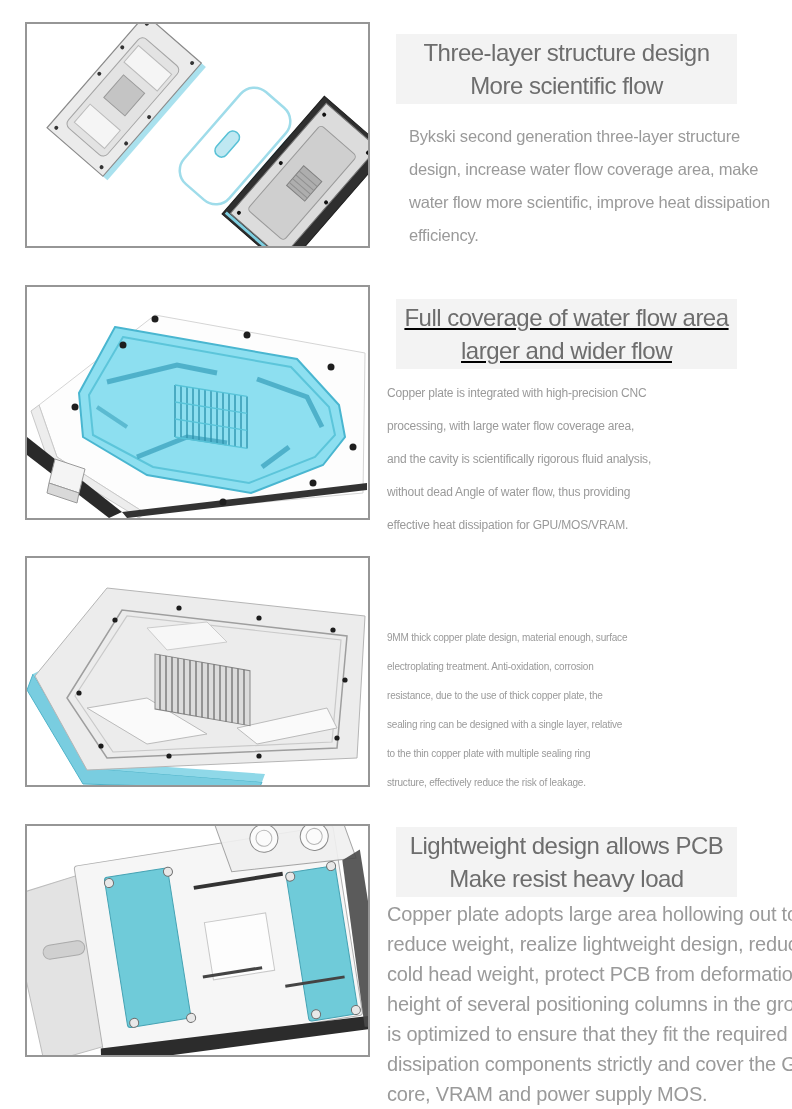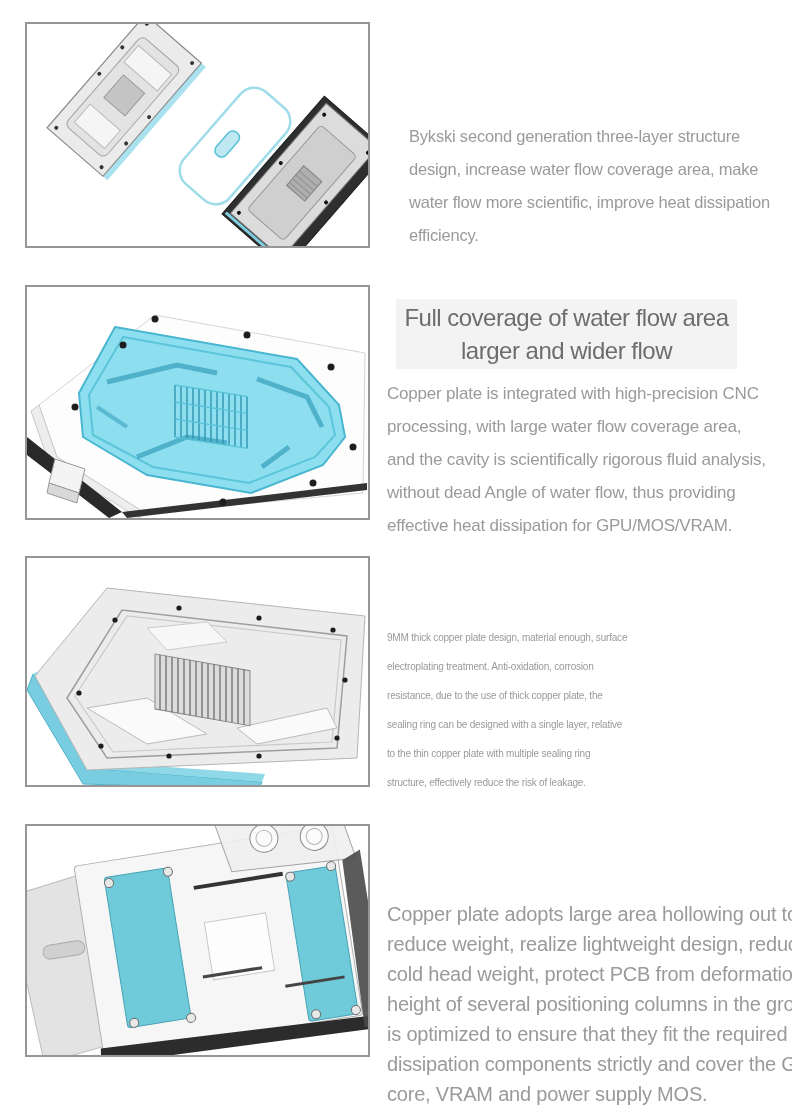--- a/index.html
+++ b/index.html
@@ -23,33 +23,33 @@
   #imgbox-1{top:22px;height:226px;}
   #imgbox-2{top:285px;height:235px;}
   #imgbox-3{top:556px;height:231px;}
   #imgbox-4{top:824px;height:233px;}
   .imgbox svg{display:block;width:100%;height:100%;}
   .hbox{
     position:absolute;left:396px;width:341px;background:var(--heading-bg);
     text-align:center;padding:2px 0;
   }
   #hbox-1{top:34px;}
-  #hbox-2{top:299px;}
+  #hbox-2{top:299px;text-decoration:underline;}
   #hbox-3{top:557px;}
   #hbox-4{top:827px;}
   .hbox h2{
     margin:0;font-weight:normal;color:var(--heading-text);
     font-size:24px;line-height:33px;letter-spacing:-0.5px;white-space:pre;
   }
   .body-text{
     position:absolute;left:387px;width:405px;margin:0;
     color:var(--body-text);white-space:pre;letter-spacing:-0.2px;
   }
   #body-1{top:120px;font-size:16.5px;line-height:33px;margin-left:22px;}
-  #body-2{top:377px;font-size:17px;line-height:33px;}
+  #body-2{top:377px;font-size:12px;line-height:33px;}
   #body-3{top:623px;font-size:10px;line-height:29px;}
   #body-4{top:899px;font-size:20px;line-height:30px;}
 </style>
 </head>
 <body>
 
 <div id="page">
 
   <div class="imgbox" id="imgbox-1">
     <svg viewBox="0 0 341 222" preserveAspectRatio="none">
@@ -96,20 +96,24 @@
           <line x1="81" y1="-12" x2="81" y2="12" stroke="#8f8f8f"></line>
         <rect x="-14" y="16" width="14" height="10" fill="#3a3a3a"></rect>
         <circle cx="10" cy="-30" r="2" fill="#111"></circle>
           <circle cx="10" cy="28" r="2" fill="#111"></circle>
         <circle cx="140" cy="-30" r="2" fill="#111"></circle>
           <circle cx="140" cy="28" r="2" fill="#111"></circle>
         <circle cx="75" cy="-31" r="2" fill="#111"></circle>
           <circle cx="75" cy="29" r="2" fill="#111"></circle>
       </g>
     </svg>
+  </div>
+  <div class="hbox" id="hbox-1">
+    <h2>Three-layer structure design
+More scientific flow</h2>
   </div>
   <p class="body-text" id="body-1">Bykski second generation three-layer structure
 design, increase water flow coverage area, make
 water flow more scientific, improve heat dissipation
 efficiency.</p>
 
   <div class="imgbox" id="imgbox-2">
     <svg viewBox="0 0 341 231" preserveAspectRatio="none">
 
       <polygon points="12,118 128,28 338,66 336,206 118,226 30,170" fill="#fdfdfd" stroke="#d5d5d5"></polygon>
@@ -264,20 +268,24 @@
             <circle cx="314" cy="62" r="4.5"></circle>
           <circle cx="276" cy="206" r="4.5"></circle>
             <circle cx="316" cy="208" r="4.5"></circle>
         </g>
 
         <polygon points="58,206 330,216 332,229 56,222" fill="#2c2c2c"></polygon>
         <polygon points="326,58 345,50 345,229 322,226" fill="#494949" opacity="0.9"></polygon>
       </g>
     </svg>
   </div>
+  <div class="hbox" id="hbox-4">
+    <h2>Lightweight design allows PCB
+Make resist heavy load</h2>
+  </div>
   <p class="body-text" id="body-4">Copper plate adopts large area hollowing out to
 reduce weight, realize lightweight design, reduce
 cold head weight, protect PCB from deformation.The
 height of several positioning columns in the grooves
 is optimized to ensure that they fit the required heat
 dissipation components strictly and cover the GPU
 core, VRAM and power supply MOS.</p>
 
 </div>
 

